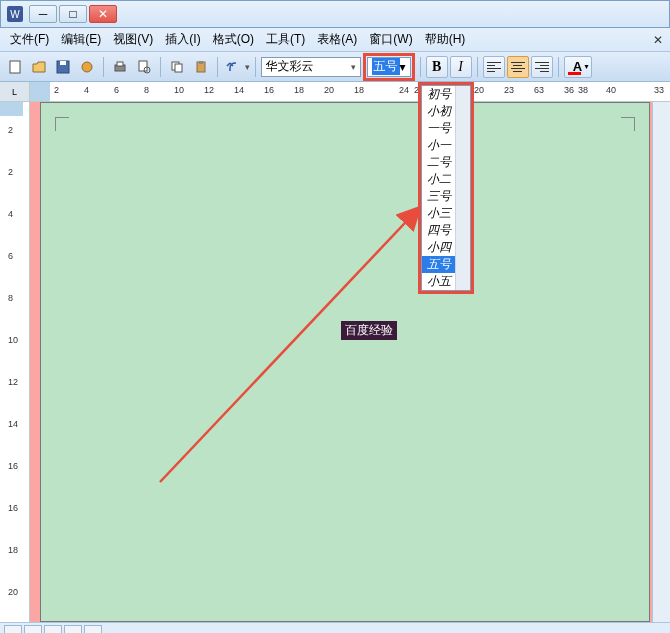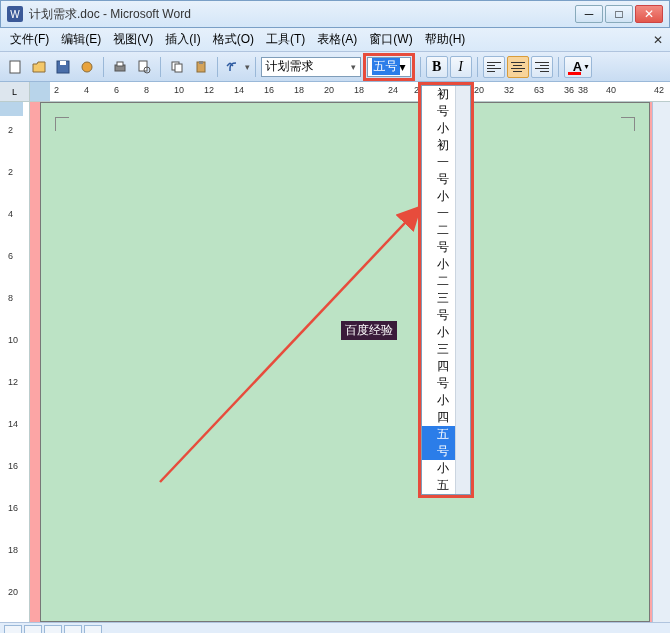--- a/index.html
+++ b/index.html
@@ -57,37 +57,36 @@
 .corner-crop.tr { top: 14px; right: 14px; border-top-width: 1px; border-right-width: 1px; }
 .doc-text { position: absolute; left: 300px; top: 218px; background: #3a1b3a; color: white; padding: 1px 4px; font-size: 12px; }
 .scrollbar-v { position: absolute; right: 0; top: 0; bottom: 0; width: 18px; background: #e6eef7; border-left: 1px solid #b0c4de; }
 
 
 .arrow-svg { position: absolute; left: 0; top: 0; pointer-events: none; }
 
 
 .size-dropdown-wrap { position: absolute; left: 418px; top: 82px; border: 3px solid #e74c3c; background: white; z-index: 50; padding: 0; }
 .size-dropdown { border: 1px solid #7f9db9; background: white; width: 50px; }
-.size-dropdown .opt { padding: 0 15px; font-size: 12px; cursor: pointer; line-height: 17px; }
+.size-dropdown .opt { padding: 0 5px; font-size: 12px; cursor: pointer; line-height: 17px; font-style: italic; }
 .size-dropdown .opt.selected { background: #2b7de9; color: white; }
 .size-dropdown .scroll-stub { position: absolute; right: 1px; top: 1px; bottom: 1px; width: 15px; background: #e6edf5; border-left: 1px solid #cbd5e0; }
 
 
 .viewbar { height: 20px; background: #e2edfa; border-top: 1px solid #b0c4de; display: flex; align-items: center; padding: 0 4px; gap: 2px; }
 .view-btn { width: 18px; height: 16px; border: 1px solid #9ab8d8; background: #f0f5fb; cursor: pointer; }
 
 
 .ruler-nums { position: relative; height: 100%; }
 </style>
 </head>
 <body>
 
 <div class="titlebar">
   <span class="word-icon">W</span>
-  <span class="title-text">计划需求.doc - Microsoft Word</span>
   <div class="win-controls">
     <div class="win-btn">─</div>
     <div class="win-btn">□</div>
     <div class="win-btn close">✕</div>
   </div>
 </div>
 
 <div class="menubar">
   <span class="menu-item">文件(F)</span>
   <span class="menu-item">编辑(E)</span>
@@ -152,21 +151,21 @@
   <div class="tb-sep"></div>
   <div class="tb-btn">
       <svg width="16" height="16">
         <path d="M10 4 Q4 4 4 9 L4 12 M4 4 L7 7 M4 4 L1 7" fill="none" stroke="#2d5aa0" stroke-width="1.5"></path>
       </svg>
     </div>
   <span style="font-size:9px;color:#555;margin-left:-2px">▾</span>
   <div class="tb-sep"></div>
 
   <div class="font-select">
-    <span>计划需求</span>
+    <span>华文彩云</span>
     <span class="dd-arrow">▾</span>
   </div>
 
   <div class="size-combo-wrap">
     <div class="size-select">
       <span class="sel-text">五号</span>
       <span class="dd-arrow">▾</span>
     </div>
   </div>
 
@@ -209,30 +208,30 @@
         <span class="num" style="left: 54px;">4</span>
         <span class="num" style="left: 84px;">6</span>
         <span class="num" style="left: 114px;">8</span>
         <span class="num" style="left: 144px;">10</span>
         <span class="num" style="left: 174px;">12</span>
         <span class="num" style="left: 204px;">14</span>
         <span class="num" style="left: 234px;">16</span>
         <span class="num" style="left: 264px;">18</span>
         <span class="num" style="left: 294px;">20</span>
         <span class="num" style="left: 324px;">18</span>
-        <span class="num" style="left: 358px;">24</span>
+        <span class="num" style="left: 369px;">24</span>
         <span class="num" style="left: 384px;">26</span>
         <span class="num" style="left: 414px;">28</span>
         <span class="num" style="left: 444px;">20</span>
-        <span class="num" style="left: 474px;">32</span>
+        <span class="num" style="left: 474px;">23</span>
         <span class="num" style="left: 504px;">63</span>
         <span class="num" style="left: 534px; text-align: center;">36</span>
         <span class="num" style="left: 548px;">38</span>
         <span class="num" style="left: 576px;">40</span>
-        <span class="num" style="left: 624px;">42</span>
+        <span class="num" style="left: 624px;">33</span>
       </div>
   </div>
 </div>
 
 <div class="edit-wrap">
   <div class="vruler">
     <div class="vmargin" style="top:0;height:14px"></div>
     <div id="vruler-nums">
         <span class="vnum" style="top: 28px;">2</span>
         <span class="vnum" style="top: 70px;">2</span>

